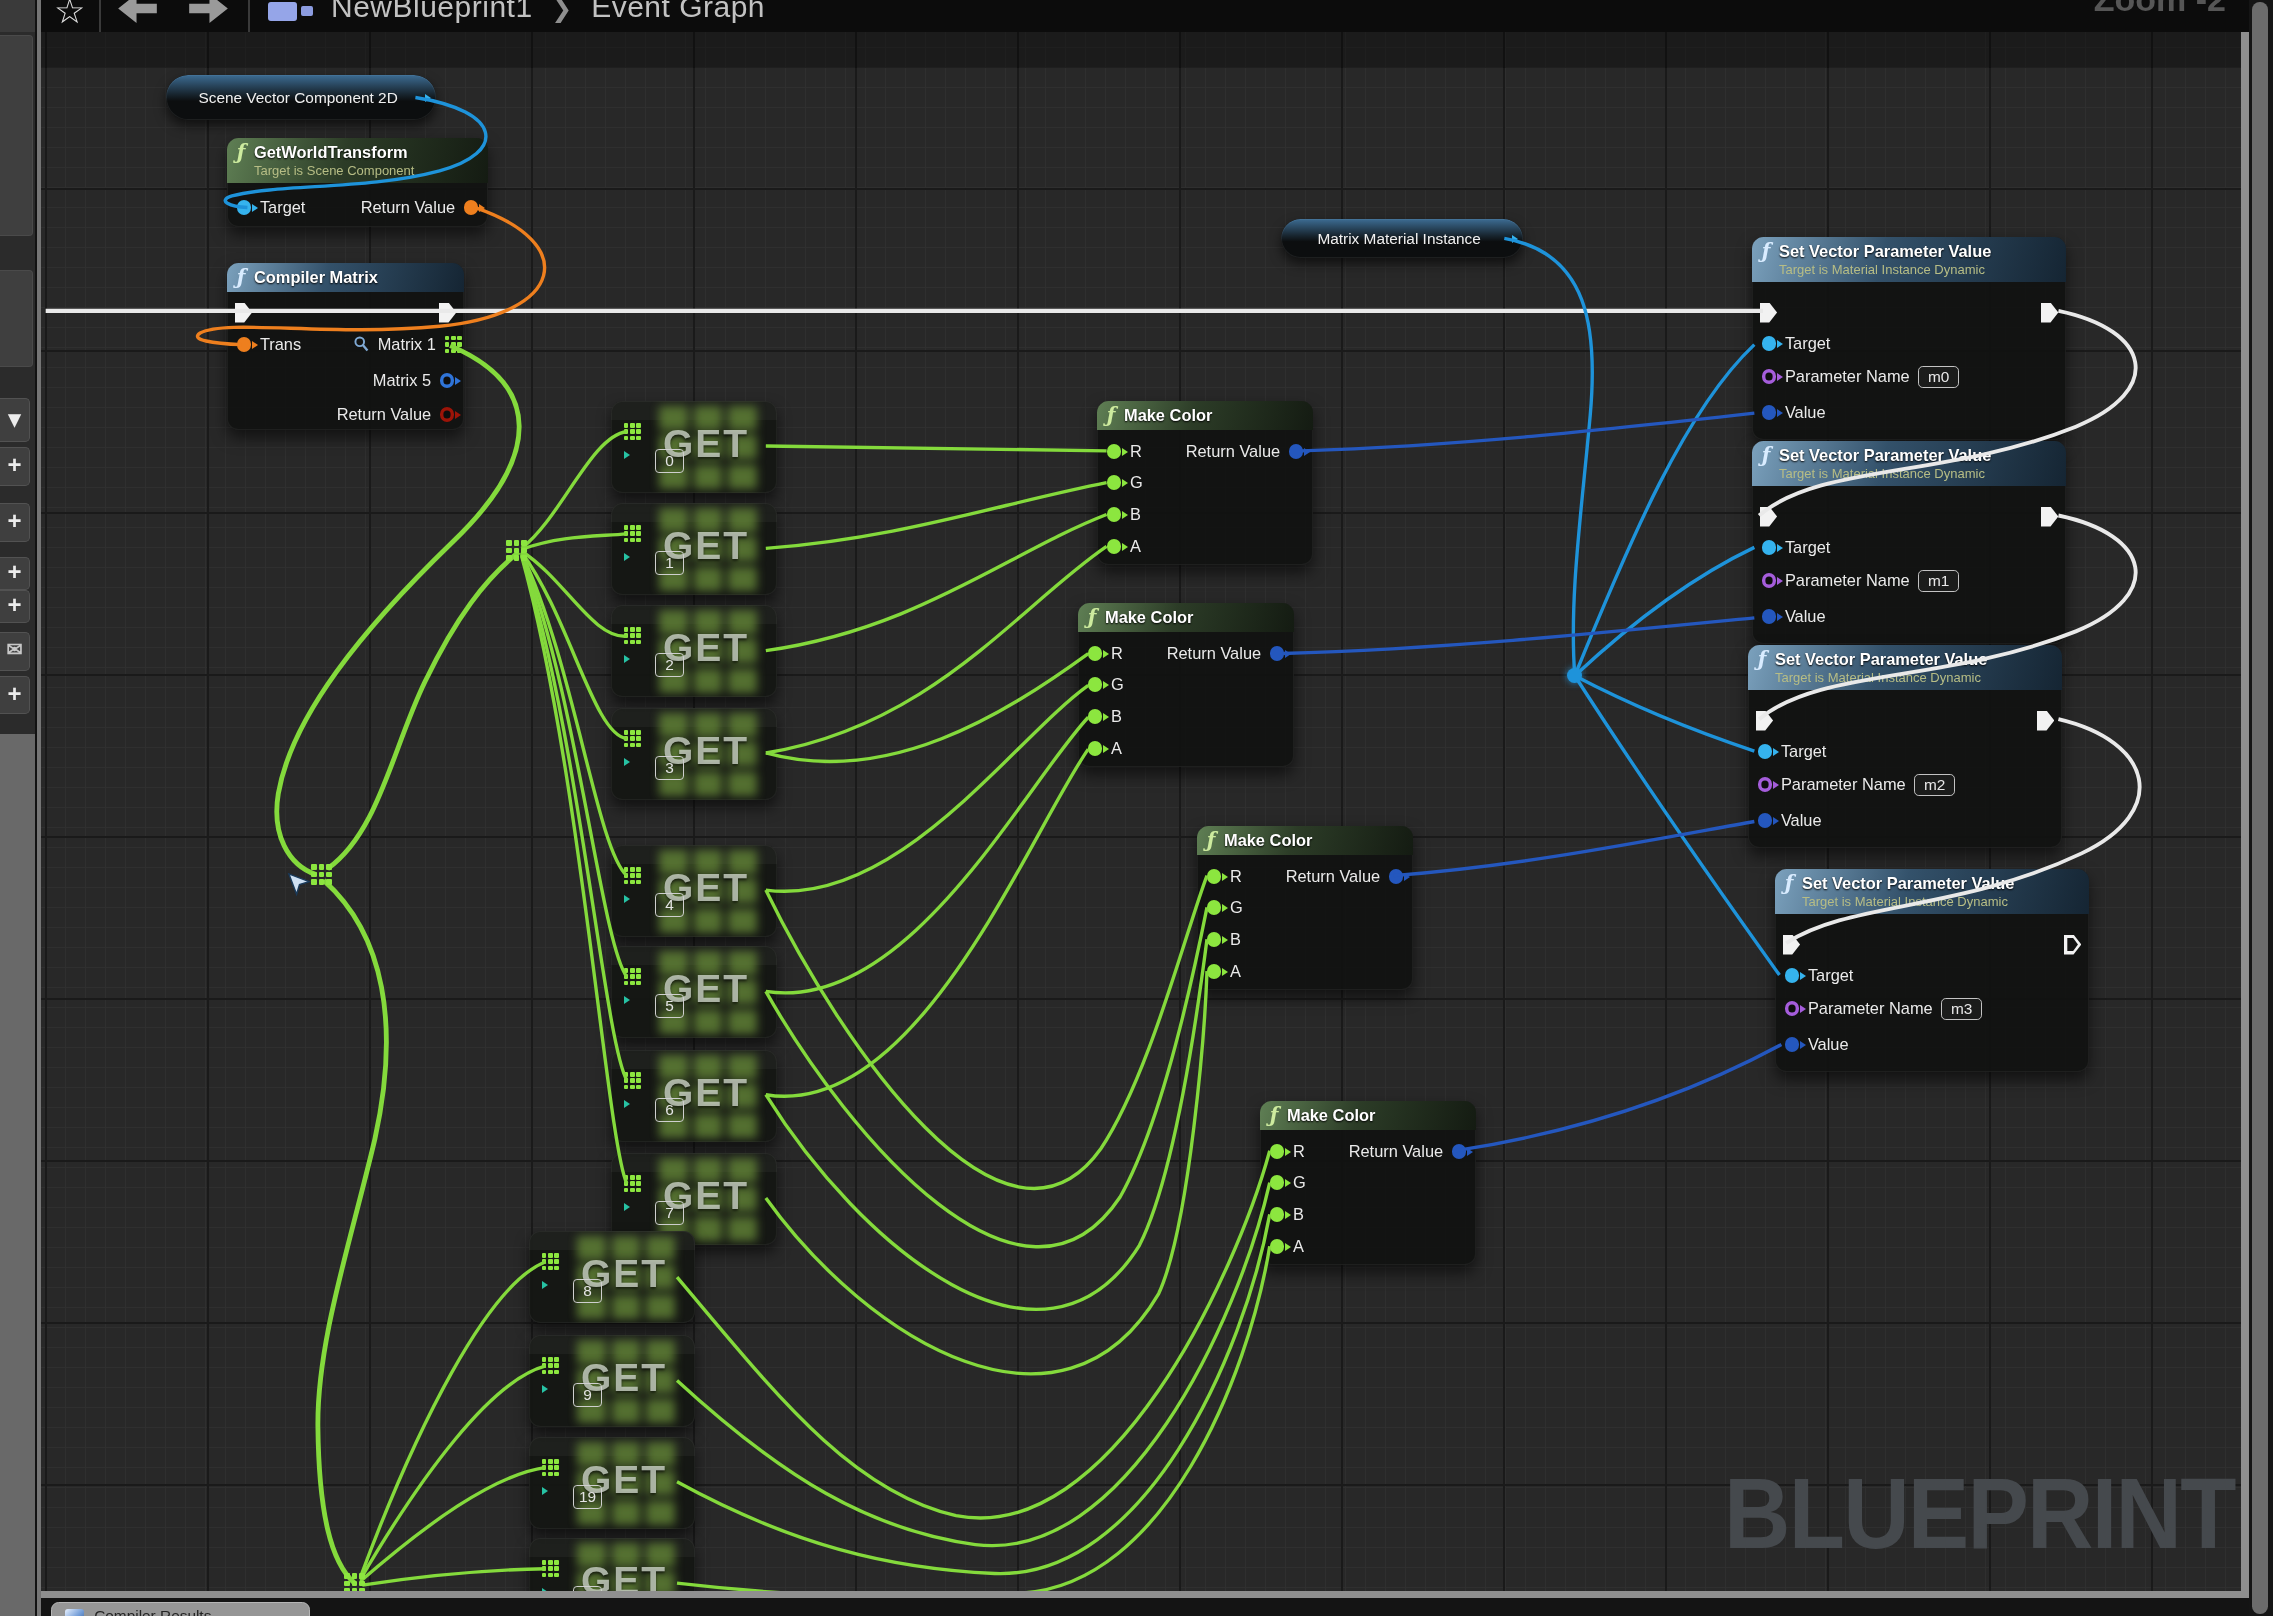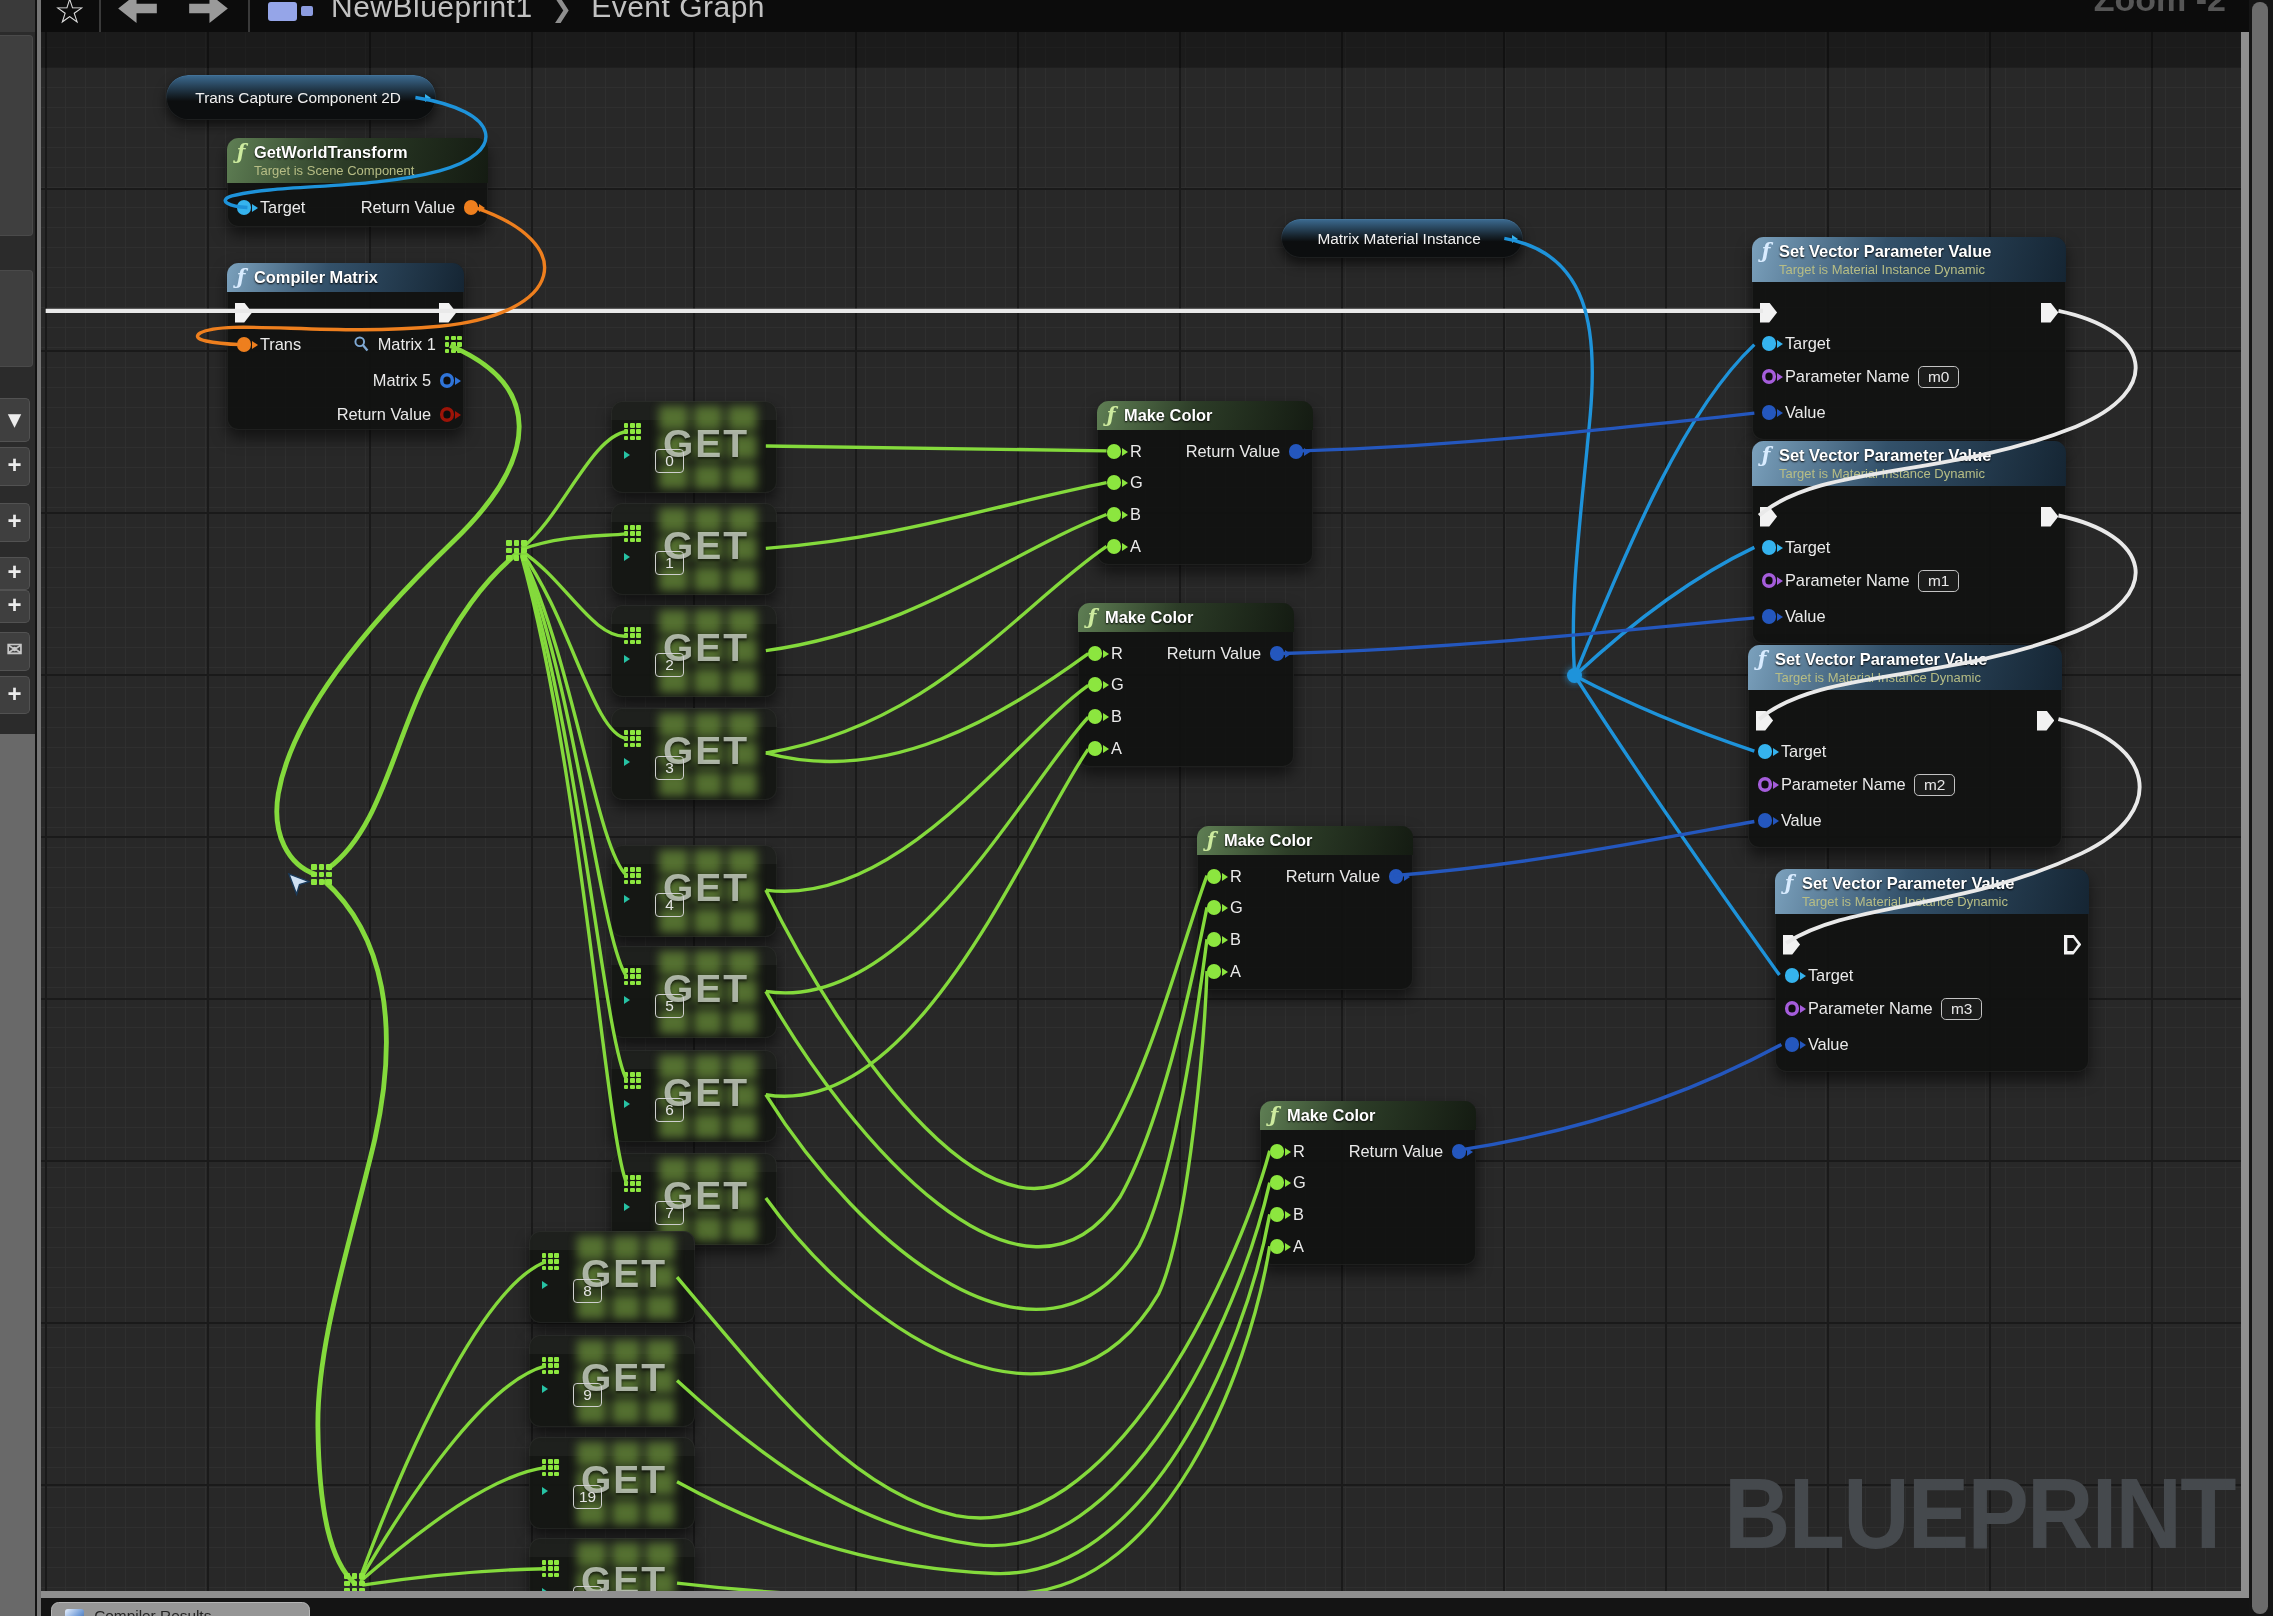--- a/index.html
+++ b/index.html
@@ -119,21 +119,21 @@
     </span>
     <span class="tb-item" id="zoom-label">Zoom -2</span>
   </div>
 
   <div id="graph">
     <div id="canvas">
       <div id="topband"></div>
       <div id="bp-watermark">BLUEPRINT</div>
       <div id="nodes-layer">
           <div class="pill" style="left:166px;top:75px;width:270px;height:45px">
-    <span class="pill-label">Trans Capture Component 2D</span>
+    <span class="pill-label">Scene Vector Component 2D</span>
     <span class="pill-pin"><span class="pdot" style="--c:#35b3ee"></span></span>
           </div>
           <div class="pill" style="left:1281px;top:219px;width:242px;height:39px">
     <span class="pill-label">Matrix Material Instance</span>
     <span class="pill-pin"><span class="pdot" style="--c:#35b3ee"></span></span>
           </div>
           <div class="bpnode" style="left:227px;top:138px;width:261px;height:89px">
   <div class="bphead hd-green">
               <span class="fg">ƒ</span>
     <div>

